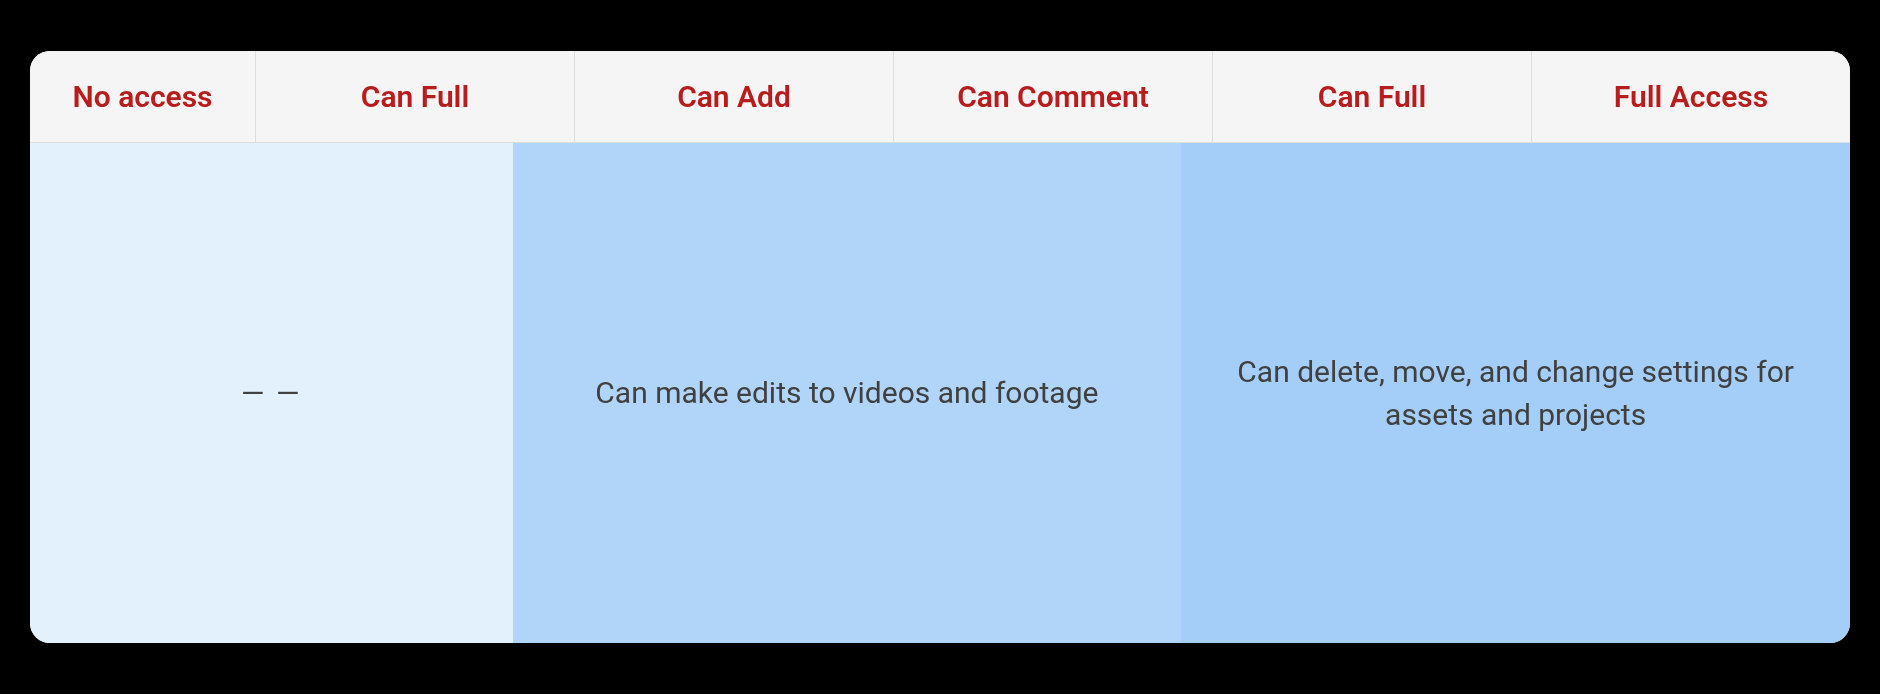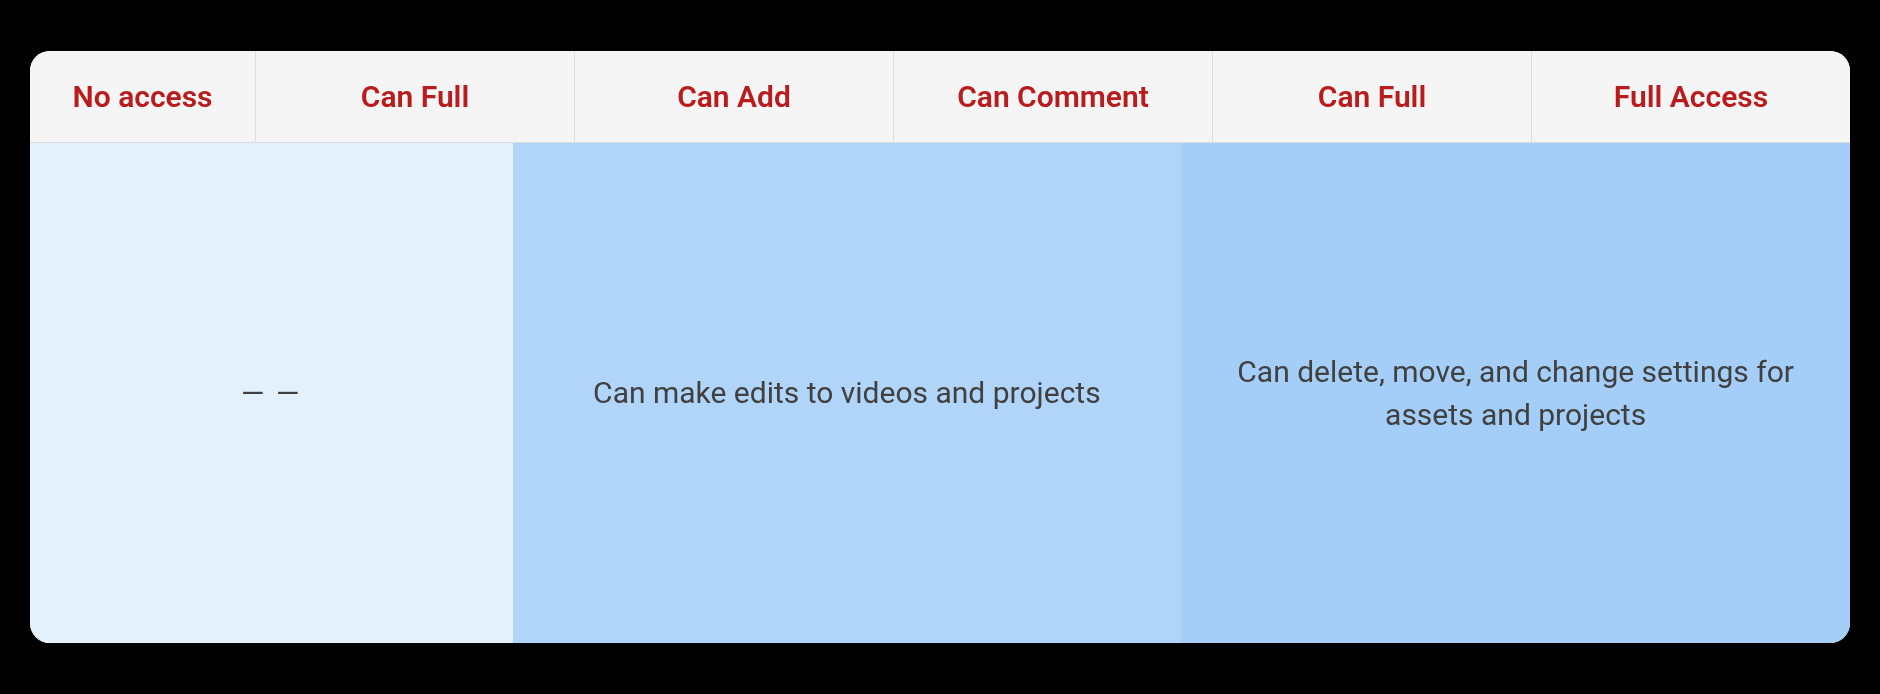--- a/index.html
+++ b/index.html
@@ -80,16 +80,16 @@
   <div class="header-row">
     <div class="header-cell">No access</div>
     <div class="header-cell">Can Full</div>
     <div class="header-cell">Can Add</div>
     <div class="header-cell">Can Comment</div>
     <div class="header-cell">Can Full</div>
     <div class="header-cell">Full Access</div>
   </div>
   <div class="body-row">
     <div class="body-cell c0">— —</div>
-    <div class="body-cell c4">Can make edits to videos and projects</div>
+    <div class="body-cell c4">Can make edits to videos and footage</div>
     <div class="body-cell c5">Can delete, move, and change settings for assets and projects</div>
   </div>
 </div>
 
 </body></html>

